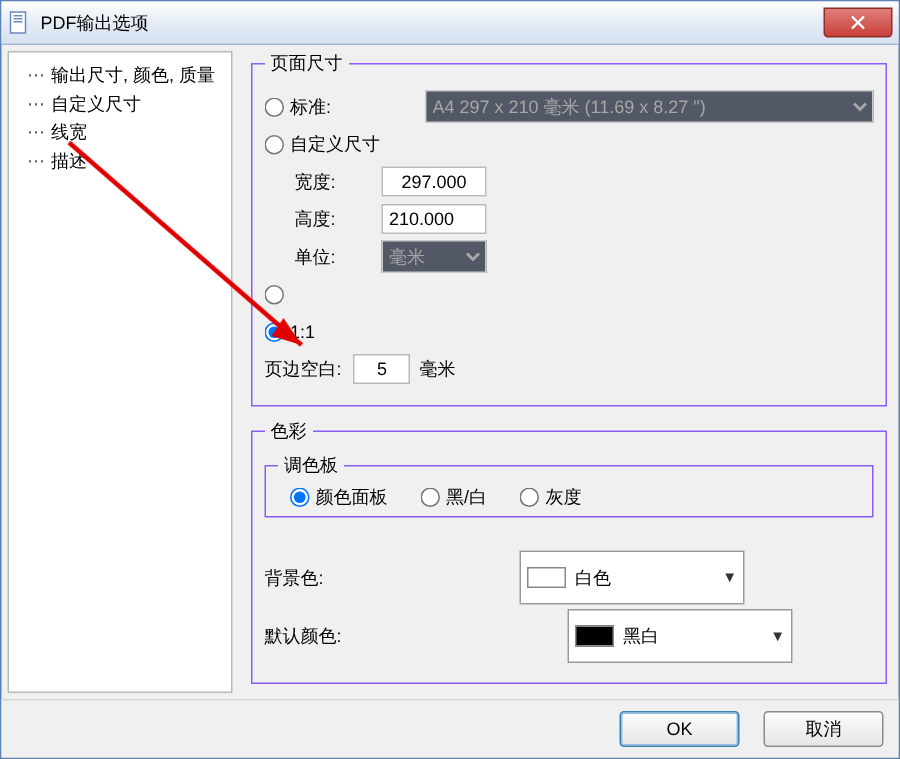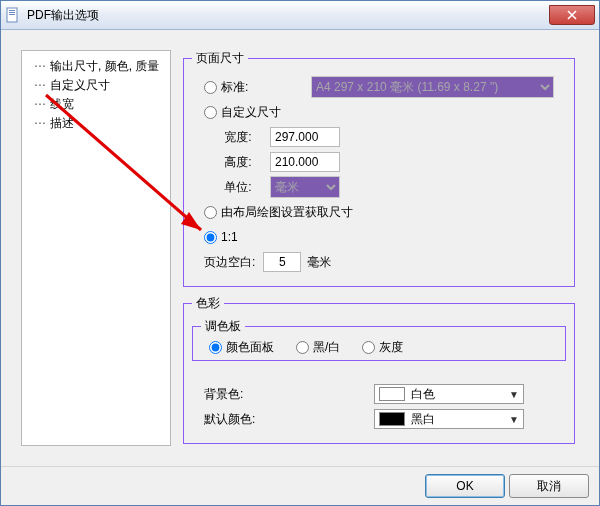--- a/index.html
+++ b/index.html
@@ -2,44 +2,44 @@
 <html><head>
 <meta charset="utf-8">
 <style>
   html,body{margin:0;padding:0;font-family:"Microsoft YaHei","Segoe UI",Tahoma,sans-serif;font-size:12px;color:#000;background:#fff}
   .window{width:600px;height:506px;border:1px solid #5a81b1;box-sizing:border-box;background:#f0f0f0;display:flex;flex-direction:column}
   .titlebar{height:28px;background:linear-gradient(#fdfefe,#e6ecf5 50%,#d6e1f1);display:flex;align-items:center;padding:0 4px;border-bottom:1px solid #9fb6d4}
   .titlebar .ticon{width:16px;height:16px;margin-right:6px;display:flex;align-items:center;justify-content:center}
   .titlebar .ttxt{flex:1}
   .closebtn{width:44px;height:18px;border-radius:0 0 3px 3px;background:linear-gradient(#e07f7a,#c8403a);border:1px solid #8a2e2a;display:flex;align-items:center;justify-content:center}
   .closebtn svg{width:10px;height:10px}
-  .content{flex:1;display:flex;padding:20px;gap:8px;overflow:hidden}
+  .content{flex:1;display:flex;padding:4px;gap:8px;overflow:hidden}
   .navbox{width:150px;background:#fff;border:1px solid #b9b9b9;box-sizing:border-box;padding:6px 4px}
   .navitem{padding:1px 2px 1px 8px;white-space:nowrap;cursor:default}
   .navitem.sel{font-weight:normal}
   .dash{color:#555;margin-right:4px}
   .main{flex:1;overflow:auto;padding:0 4px}
   fieldset{border:1px solid #8b5cf6;margin:0 0 8px 0;padding:6px 8px 10px 8px}
   legend{padding:0 4px}
-  .row{display:flex;align-items:center;margin:3px 12px;min-height:22px}
+  .row{display:flex;align-items:center;margin:3px 0;min-height:22px}
   .indent{margin-left:20px}
-  .rlabel{width:52px;text-align:center;margin-right:6px}
+  .rlabel{width:52px;text-align:left;margin-right:6px}
   input[type=text]{border:1px solid #b9b9b9;height:20px;padding:0 4px;box-sizing:border-box;font:inherit}
   select{border:1px solid #b9b9b9;height:22px;font:inherit;background:#fff}
-  select:disabled{color:#888;background:#4c1d95}
+  select:disabled{color:#888;background:#0f172a}
   .rad{margin:0 4px 0 0;vertical-align:middle}
   .paletteRow{display:flex;gap:22px;margin-left:8px}
-  .colorsel{display:flex;align-items:center;border:1px solid #9a9a9a;height:20px;width:150px;background:#fff;padding:0 4px;box-sizing:border-box;gap:6px}
+  .colorsel{display:flex;align-items:center;border:1px solid #9a9a9a;height:36px;width:150px;background:#fff;padding:0 4px;box-sizing:border-box;gap:6px}
   .swatch{width:24px;height:12px;border:1px solid #888}
   .colorsel .dd{margin-left:auto;font-size:10px;color:#333}
   .qualbox{border:2px solid #e33;padding:6px 8px;margin-top:4px}
   .slider{flex:1;height:18px;position:relative;margin:0 8px}
   .thumb{position:absolute;right:2px;top:1px;width:10px;height:16px;background:linear-gradient(#fcfcfc,#e4e4e4);border:1px solid #8a8a8a;border-radius:2px}
   .qualrow{display:flex;align-items:center}
-  .footer{height:38px;border-top:1px solid #d6d6d6;display:flex;align-items:center;justify-content:flex-end;gap:4px;padding:0 10px;background:#f0f0f0}
+  .footer{height:38px;border-top:1px solid #d6d6d6;display:flex;align-items:center;justify-content:flex-end;gap:16px;padding:0 10px;background:#f0f0f0}
   button.btn{min-width:80px;height:24px;border:1px solid #8a8a8a;background:linear-gradient(#fdfdfd,#e5e5e5);font:inherit;border-radius:3px}
   button.btn.def{border:1px solid #3c7fb1;box-shadow:0 0 0 1px #8ebde6 inset}
   .arrow{position:absolute}
 </style>
 </head>
 <body>
 
 <div class="window">
 
   <div class="titlebar">
@@ -85,36 +85,35 @@
             <option>A4 297 x 210 毫米 (11.69 x 8.27 ")</option>
           </select>
         </div>
 
         <div class="row">
           <input type="radio" class="rad" name="ps" style="">
           <span>自定义尺寸</span>
         </div>
         <div class="row indent">
           <span class="rlabel">宽度:</span>
-          <input type="text" style="width: 70px;" value="297.000">
+          <input type="text" style="width: 70px; text-align: center;" value="297.000">
         </div>
         <div class="row indent">
           <span class="rlabel">高度:</span>
           <input type="text" style="width: 70px;" value="210.000">
         </div>
         <div class="row indent">
           <span class="rlabel">单位:</span>
           <select disabled="" style="width:70px">
             <option>毫米</option>
           </select>
         </div>
 
         <div class="row">
           <input type="radio" class="rad" name="ps" style="">
-          <span>由布局绘图设置获取尺寸</span>
         </div>
         <div class="row">
           <input type="radio" class="rad" name="ps" checked="" style="">
           <span>1:1</span>
         </div>
 
         <div class="row">
           <span style="margin-right:8px">页边空白:</span>
           <input type="text" style="width: 38px; text-align: center;" value="5">
           <span style="margin-left:6px">毫米</span>
@@ -135,21 +134,21 @@
 
         <div class="row">
           <span style="width:170px">背景色:</span>
           <div class="colorsel">
             <span class="swatch" style="background:#ffffff"></span>
             <span>白色</span>
             <span class="dd">▼</span>
           </div>
         </div>
         <div class="row">
-          <span style="width:170px">默认颜色:</span>
+          <span style="width:202px">默认颜色:</span>
           <div class="colorsel">
             <span class="swatch" style="background:#000000"></span>
             <span>黑白</span>
             <span class="dd">▼</span>
           </div>
         </div>
       </fieldset>
 
       <div class="qualbox">
         <div style="margin-bottom:6px">质量</div>

